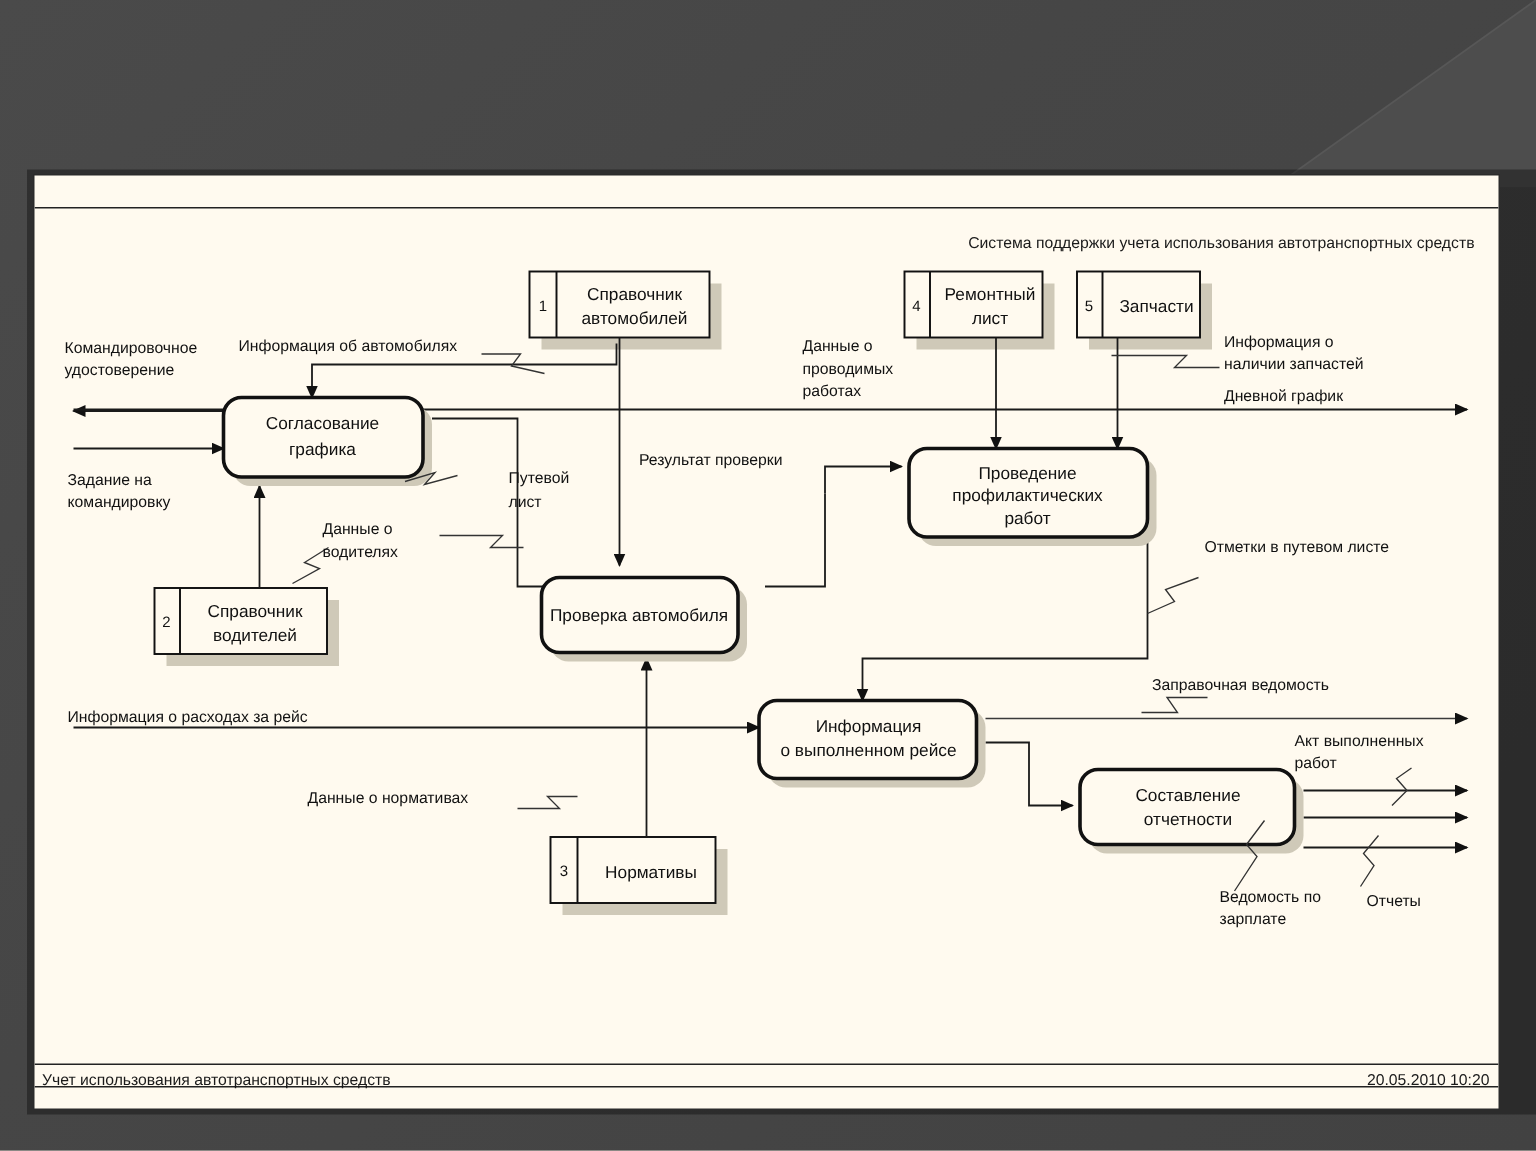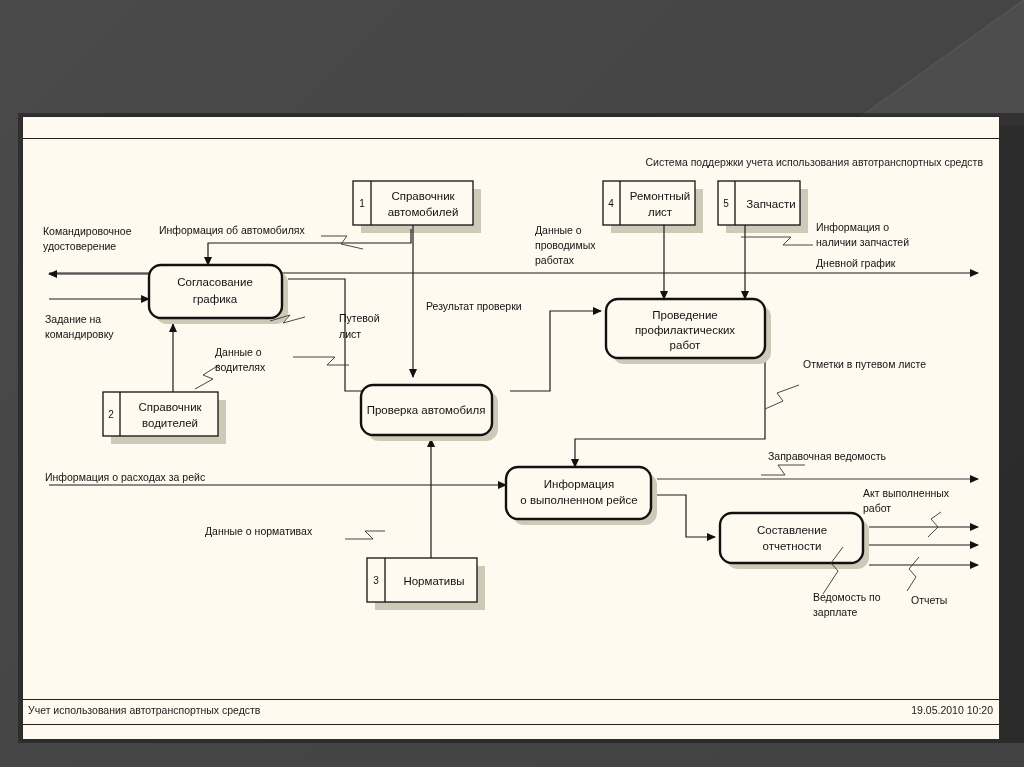--- a/index.html
+++ b/index.html
@@ -38,21 +38,21 @@
   #doc-header{
     position:absolute;left:0;top:0;width:100%;height:22px;
     border-bottom:1.5px solid #222;
     box-sizing:border-box;
   }
   #doc-header-title{
     position:absolute;right:16px;top:4px;
     font-size:10.5px;color:#1a1a1a;white-space:nowrap;margin-top:35px;
   }
   #doc-footer{
-    position:absolute;left:0;bottom:14px;width:100%;height:26px;
+    position:absolute;left:0;bottom:14px;width:100%;height:16px;
     border-top:1.5px solid #222;border-bottom:1.5px solid #222;
     box-sizing:border-box;
     text-align:right;
   }
   #doc-footer-left{
     position:absolute;left:5px;top:4px;font-size:10.5px;color:#1a1a1a;white-space:nowrap;
   }
   #doc-footer-right{
     position:absolute;right:6px;top:4px;font-size:10.5px;color:#1a1a1a;white-space:nowrap;
   }
@@ -272,17 +272,17 @@
 
         <text class="flow-label" x="790" y="462">Ведомость по</text>
         <text class="flow-label" x="790" y="477">зарплате</text>
 
         <text class="flow-label" x="888" y="465">Отчеты</text>
       </svg>
     </div>
 
     <div id="doc-footer">
       <div id="doc-footer-left">Учет использования автотранспортных средств</div>
-      <div id="doc-footer-right">19.05.2010  10:20</div>
+      <div id="doc-footer-right">20.05.2010  10:20</div>
     </div>
 
   </div>
 </div>
 
 </body></html>

